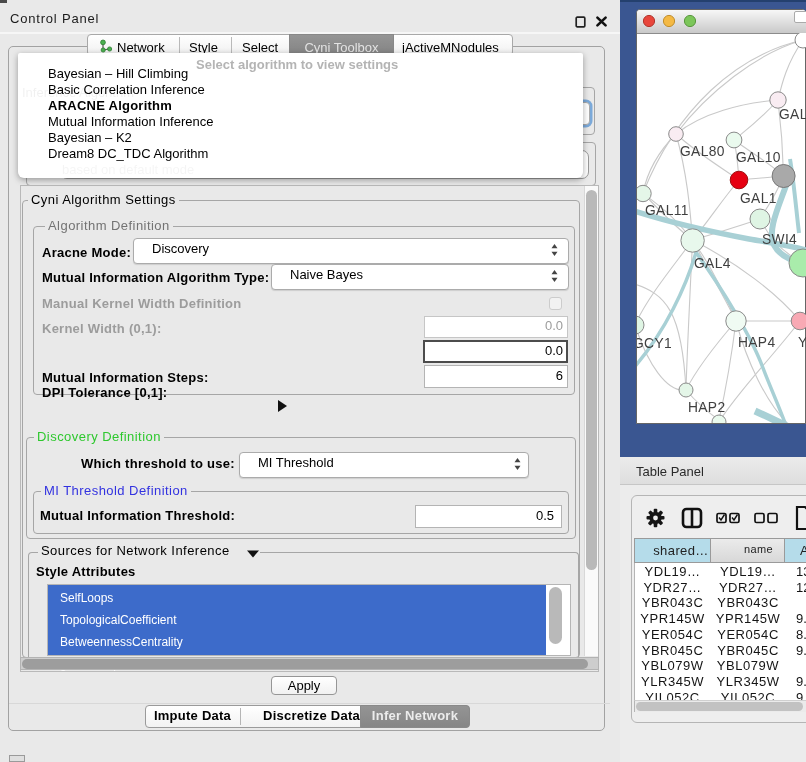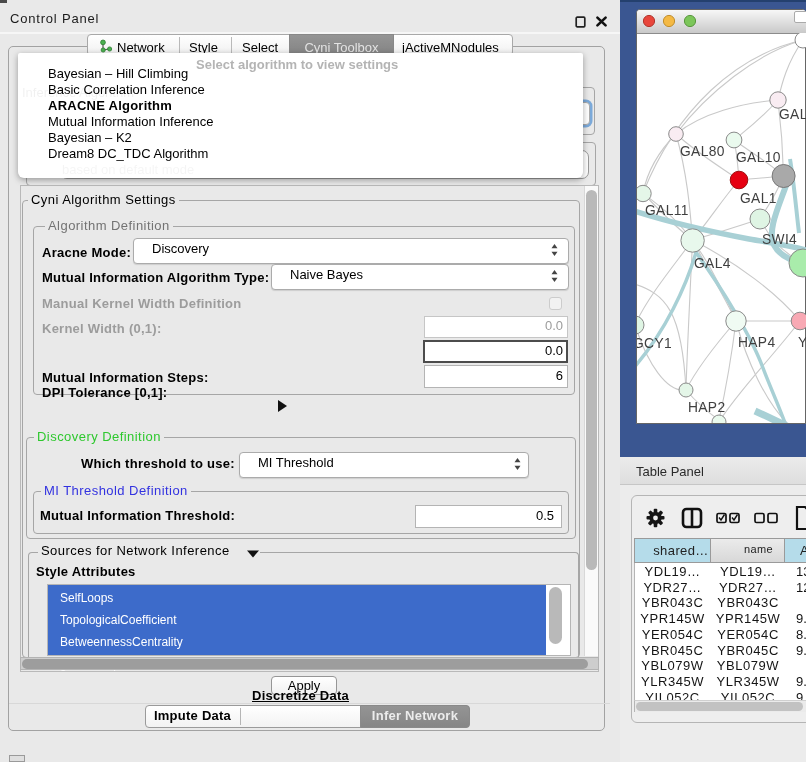--- a/index.html
+++ b/index.html
@@ -121,21 +121,21 @@
 
 <div class="abs" style="left:271px;top:676px;width:66px;height:19px;background:linear-gradient(#ffffff,#f1f1f1);border:1px solid #969696;border-radius:4px;box-sizing:border-box;"></div>
 <div class="abs lbl" style="left:271px;top:677.5px;width:66px;text-align:center;">Apply</div>
 
 <div class="abs" style="left:9px;top:703px;width:601px;height:1px;background:#d8d8d8;"></div>
 
 <div class="abs" style="left:145px;top:705px;width:325px;height:23px;background:linear-gradient(#ffffff,#f2f2f2);border:1px solid #9a9a9a;border-radius:4px;box-sizing:border-box;"></div>
 <div class="abs" style="left:360px;top:705px;width:110px;height:23px;background:linear-gradient(#949494,#868686);border:1px solid #8a8a8a;border-radius:0 4px 4px 0;box-sizing:border-box;"></div>
 <div class="abs" style="left:240px;top:708px;width:1px;height:17px;background:#b5b5b5;"></div>
 <div class="abs lbl b" style="left:145px;top:708px;width:95px;text-align:center;">Impute Data</div>
-<div class="abs lbl b" style="left:241px;top:688px;width:119px;text-align:center;text-decoration:underline;">Discretize Data</div>
+<div class="abs lbl b" style="left:241px;top:708px;width:119px;text-align:right;">Discretize Data</div>
 <div class="abs lbl b" style="left:360px;top:708px;width:110px;text-align:center;color:#ececec;">Infer Network</div>
 
 <div class="abs" style="left:9px;top:755px;width:16px;height:7px;background:#dfdfdf;border:1px solid #9a9a9a;box-sizing:border-box;"></div>
 
 <div class="abs" style="left:87px;top:34px;width:426px;height:21.5px;background:linear-gradient(#ffffff,#f0f0f0);border:1px solid #a8a8a8;border-radius:4px;box-sizing:border-box;"></div>
 <div class="abs" style="left:289px;top:34px;width:105px;height:21.5px;background:linear-gradient(#959595,#838383);border:1px solid #888;box-sizing:border-box;"></div>
 <div class="abs" style="left:179px;top:37px;width:1px;height:16px;background:#b9b9b9;"></div>
 <div class="abs" style="left:231px;top:37px;width:1px;height:16px;background:#b9b9b9;"></div>
 <svg class="abs" style="left:99px;top:39px;" width="15" height="15" viewBox="0 0 15 15">
  <path d="M4 4 L4 11 M4 11 L10 10" stroke="#555" stroke-width="1.2" fill="none"></path>

